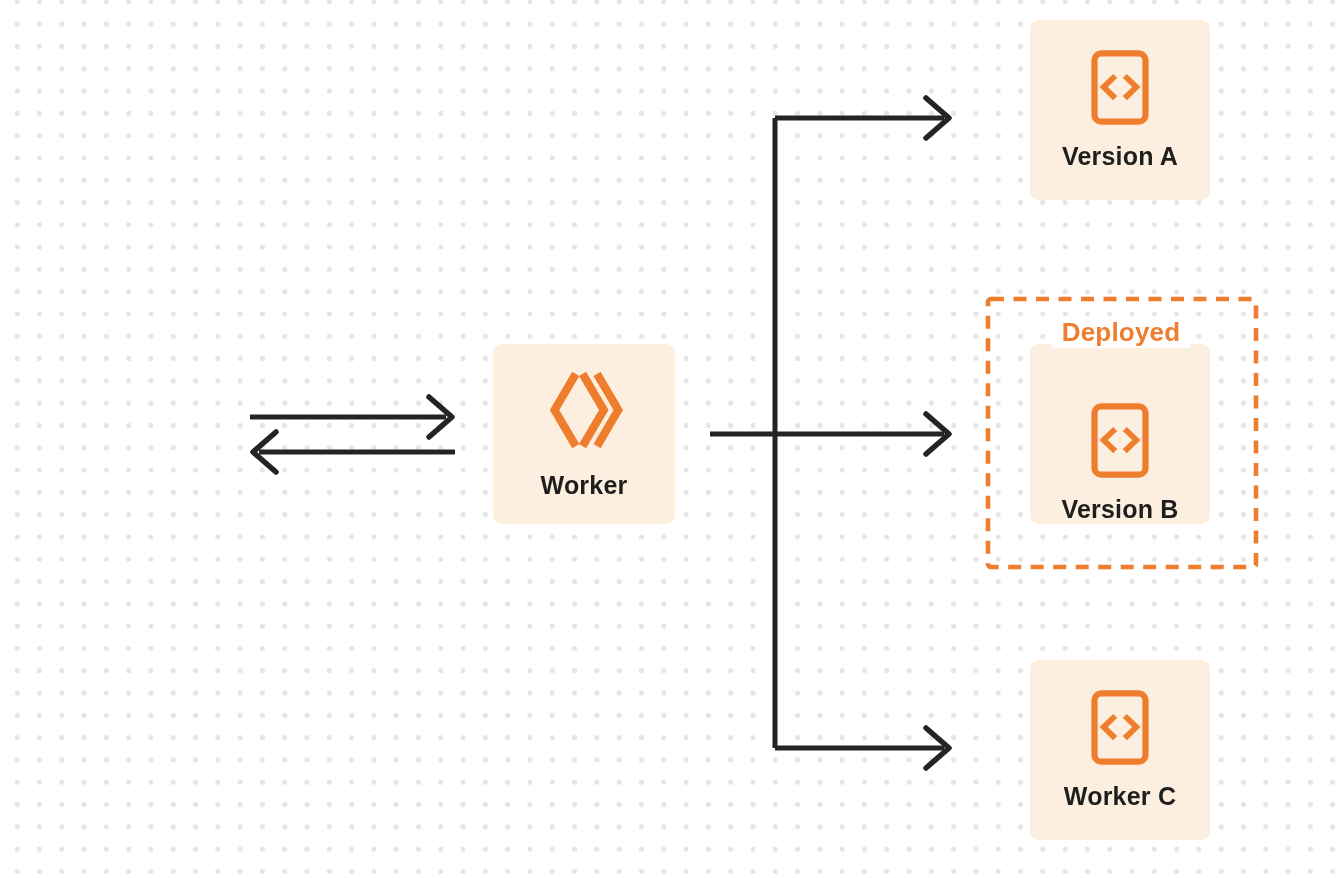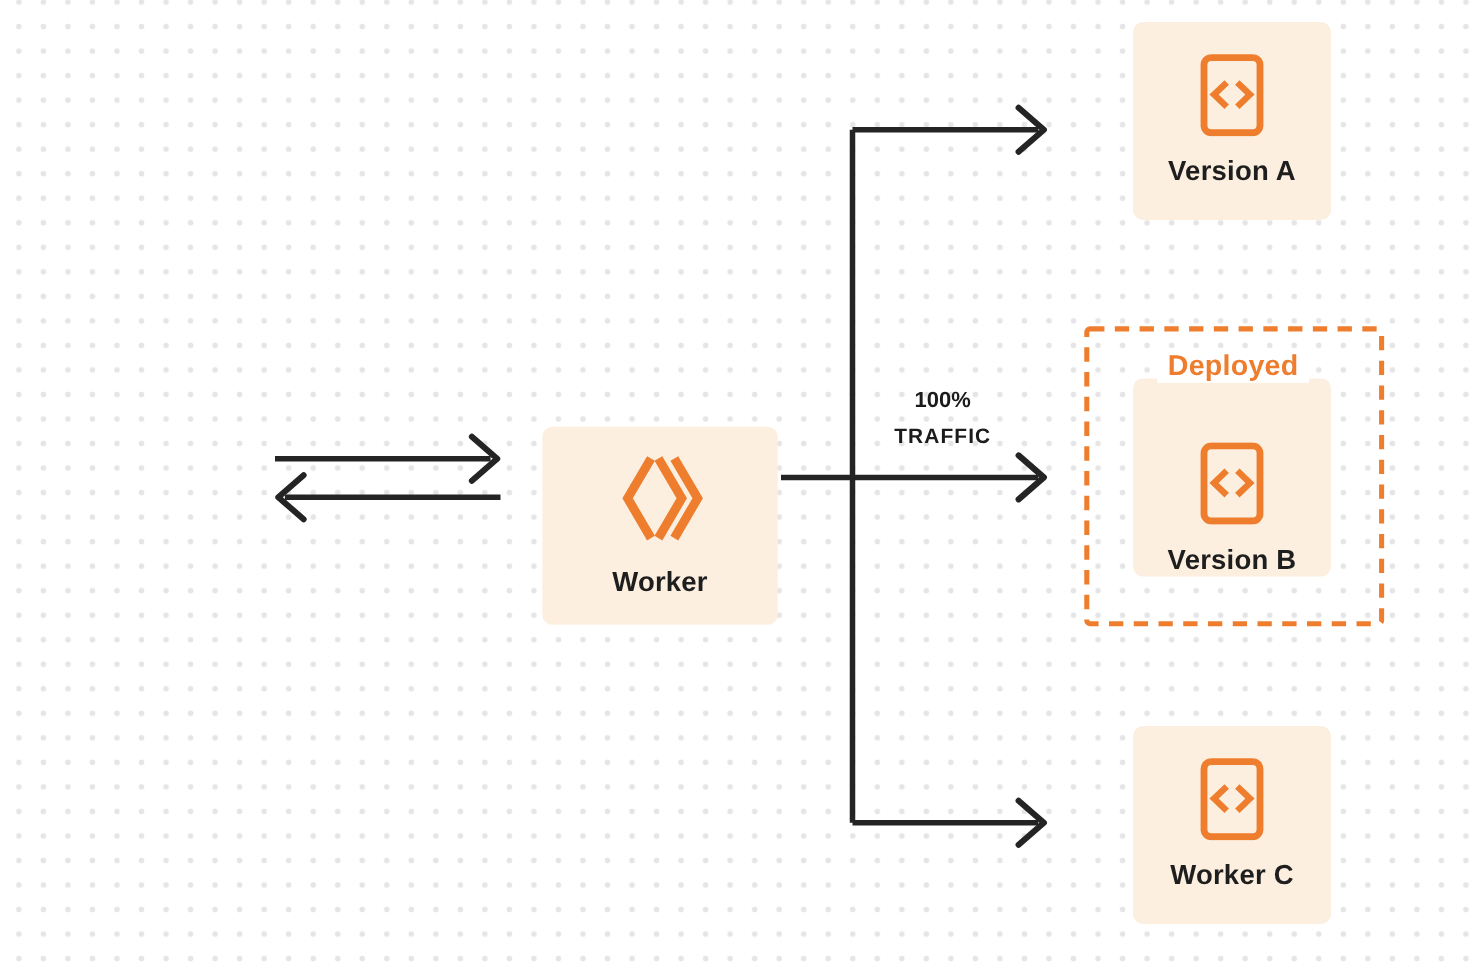--- a/index.html
+++ b/index.html
@@ -41,23 +41,22 @@
     letter-spacing: 0.2px;
     white-space: nowrap;
   }
   .node-client {
     left: 30px; top: 344px;
     width: 182px; height: 180px;
     background: #f6f6f8;
   }
   .node-worker {
     left: 493px; top: 344px;
-    width: 214px; height: 180px;
+    width: 182px; height: 180px;
     background: #fcefdf;
-    margin-top: 44px;
   }
   .node-worker .icon-wrap { margin-bottom: 16px; }
   .node-version {
     width: 180px; height: 180px;
     background: #fcefdf;
     left: 1030px;
   }
   .node-version .icon-wrap { margin-bottom: 13px; }
   .node-version-a { top: 20px; }
   .node-version-b { top: 344px; justify-content: flex-end; }
@@ -172,18 +171,14 @@
         <path d="M35,27 L47,38.5 L35,50" stroke-width="6" stroke-linejoin="miter"></path>
       </svg>
     </span>
     <span class="label">Worker C</span>
   </div>
 
   <div class="deployed-label">
     <span>Deployed</span>
   </div>
 
-  <div class="traffic-label">
-    <div class="traffic-line1">100%</div>
-    <div class="traffic-line2">TRAFFIC</div>
-  </div>
 
 </div>
 
 </body></html>

